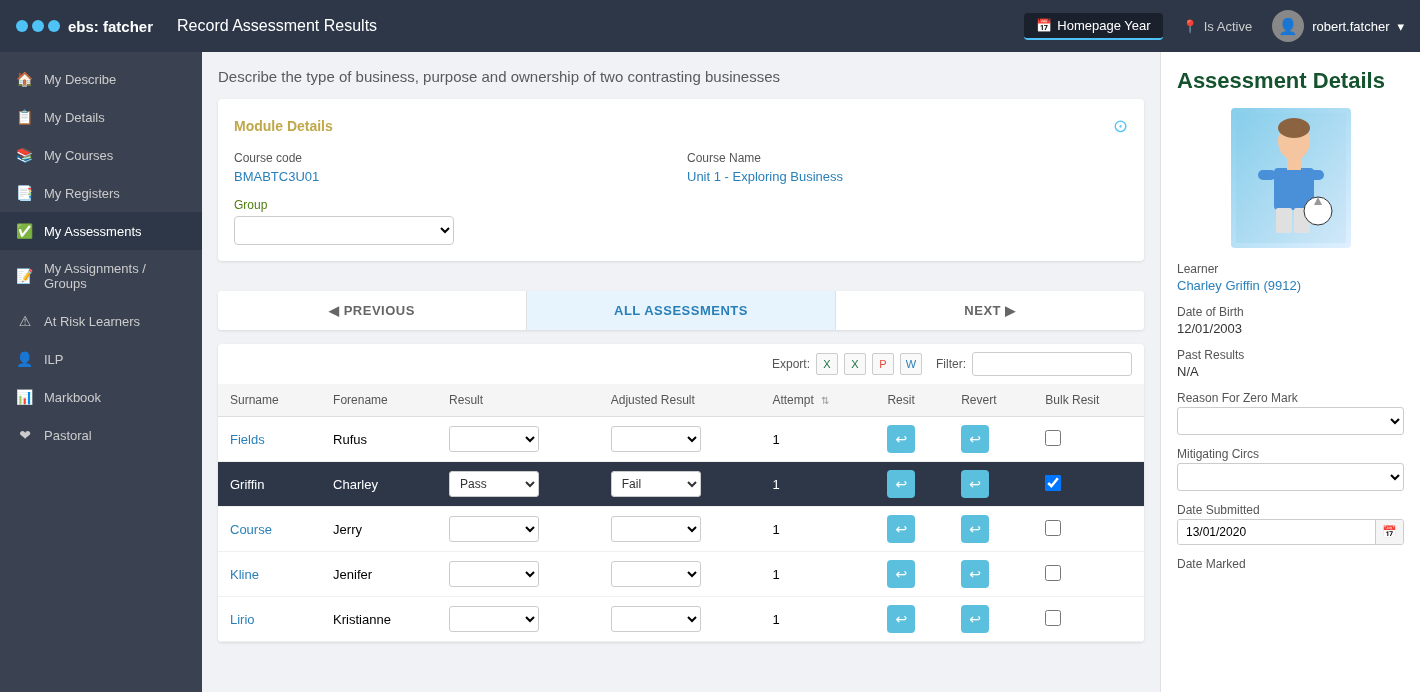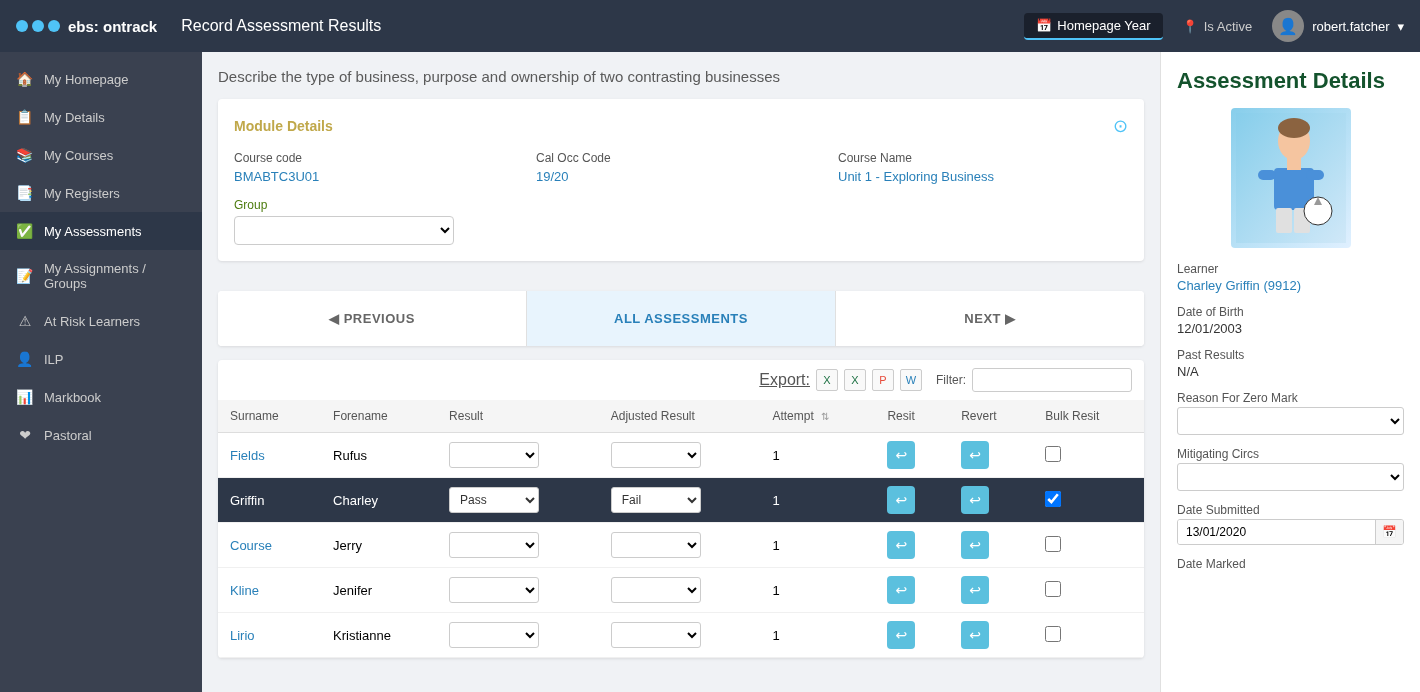--- a/index.html
+++ b/index.html
@@ -154,21 +154,21 @@
     }
     .collapse-btn {
       background: none;
       border: none;
       cursor: pointer;
       color: #4fc3f7;
       font-size: 18px;
     }
     .module-grid {
       display: grid;
-      grid-template-columns: 1fr 1fr 1fr;
+      grid-template-columns: 1fr 1fr;
       gap: 12px;
       margin-bottom: 14px;
     }
     .module-field label {
       display: block;
       color: #555;
       font-size: 12px;
       margin-bottom: 4px;
     }
     .module-field .value {
@@ -194,21 +194,21 @@
     .nav-bar {
       display: flex;
       background: white;
       border-radius: 4px;
       box-shadow: 0 1px 3px rgba(0,0,0,0.1);
       margin-bottom: 14px;
       overflow: hidden;
     }
     .nav-btn {
       flex: 1;
-      padding: 20px;
+      padding: 12px;
       text-align: center;
       cursor: pointer;
       font-size: 13px;
       color: #666;
       background: white;
       border: none;
       border-right: 1px solid #e0e0e0;
       font-weight: bold;
       letter-spacing: 0.5px;
     }
@@ -222,21 +222,21 @@
       box-shadow: 0 1px 3px rgba(0,0,0,0.1);
       overflow: hidden;
     }
     .table-toolbar {
       display: flex;
       justify-content: flex-end;
       align-items: center;
       padding: 8px 12px;
       gap: 6px;
     }
-    .export-label { color: #555; font-size: 16px; text-decoration: underline; }
+    .export-label { color: #555; font-size: 12px; }
     .export-icon {
       width: 22px;
       height: 22px;
       border: 1px solid #ccc;
       border-radius: 2px;
       display: inline-flex;
       align-items: center;
       justify-content: center;
       font-size: 11px;
       cursor: pointer;
@@ -395,21 +395,21 @@
 </head>
 <body>
 
 <div class="header">
   <div class="logo-area">
     <div class="logo-dots">
       <div class="logo-dot"></div>
       <div class="logo-dot"></div>
       <div class="logo-dot"></div>
     </div>
-    <span class="logo-text">ebs: ontrack</span>
+    <span class="logo-text">ebs: fatcher</span>
   </div>
   <span class="header-title">Record Assessment Results</span>
   <div class="header-actions">
     <button class="header-btn btn-current-year">
       <span>📅</span>
       <span>Homepage Year</span>
     </button>
     <button class="header-btn btn-is-active">
       <span>📍</span>
       <span>Is Active</span>
@@ -420,21 +420,21 @@
       <span>▾</span>
     </div>
   </div>
 </div>
 
 <div class="main-layout">
 
   <div class="sidebar">
   <div class="sidebar-item">
         <span class="sidebar-icon">🏠</span>
-        <span>My Homepage</span>
+        <span>My Describe</span>
       </div>
       <div class="sidebar-item">
         <span class="sidebar-icon">📋</span>
         <span>My Details</span>
       </div>
       <div class="sidebar-item">
         <span class="sidebar-icon">📚</span>
         <span>My Courses</span>
       </div>
       <div class="sidebar-item">
@@ -473,24 +473,20 @@
 
     <div class="card">
       <div class="card-header">
         <span class="card-title">Module Details</span>
         <button class="collapse-btn">⊙</button>
       </div>
       <div class="module-grid">
         <div class="module-field">
           <label>Course code</label>
           <span class="value">BMABTC3U01</span>
-        </div>
-        <div class="module-field">
-          <label>Cal Occ Code</label>
-          <span class="value">19/20</span>
         </div>
         <div class="module-field">
           <label>Course Name</label>
           <span class="value">Unit 1 - Exploring Business</span>
         </div>
       </div>
       <div class="group-field">
         <label>Group</label>
         <select class="group-select">
           <option value=""></option>

